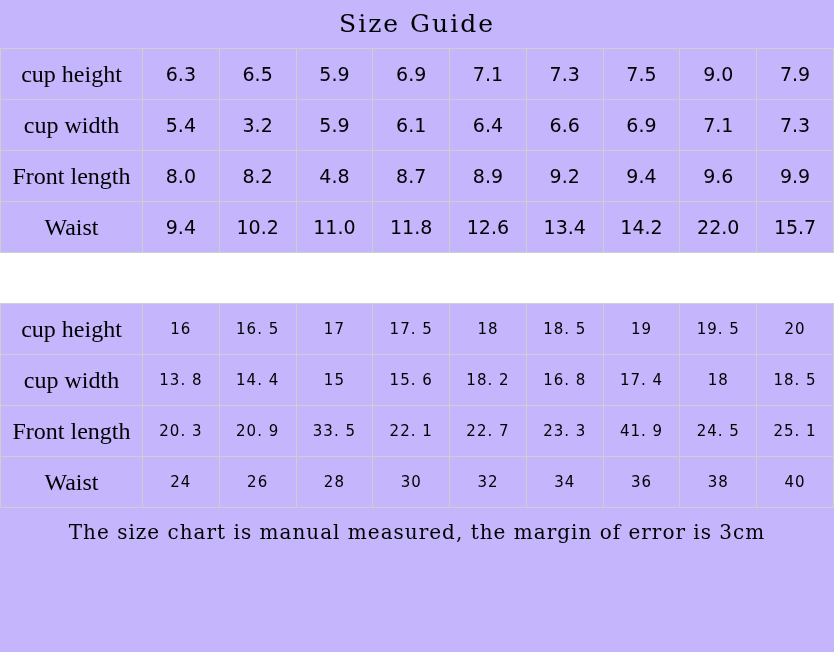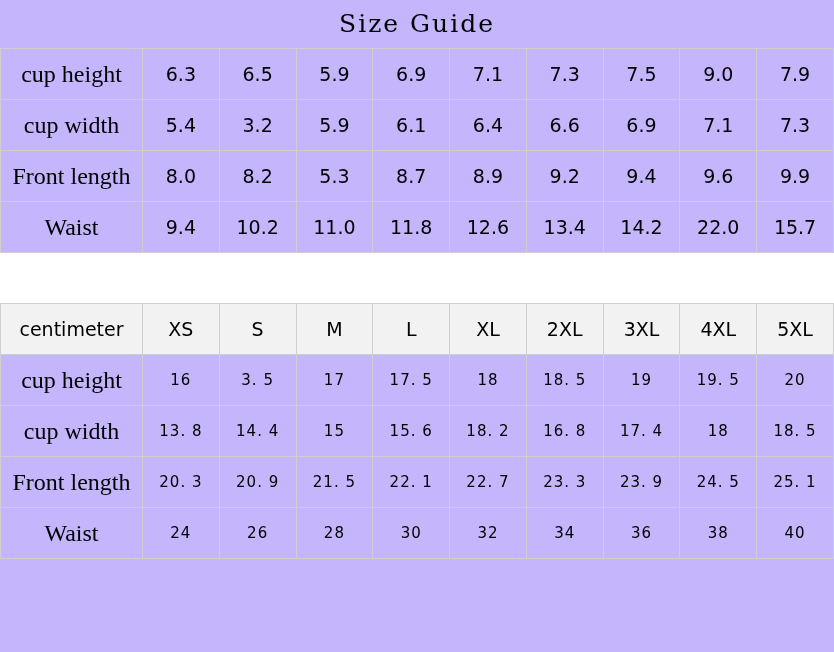--- a/index.html
+++ b/index.html
@@ -112,21 +112,21 @@
         <td class="val">6.4</td>
         <td class="val">6.6</td>
         <td class="val">6.9</td>
         <td class="val">7.1</td>
         <td class="val">7.3</td>
       </tr>
       <tr>
         <td class="first-col">Front length</td>
         <td class="val">8.0</td>
         <td class="val">8.2</td>
-        <td class="val">5.3</td>
+        <td class="val">4.8</td>
         <td class="val">8.7</td>
         <td class="val">8.9</td>
         <td class="val">9.2</td>
         <td class="val">9.4</td>
         <td class="val">9.6</td>
         <td class="val">9.9</td>
       </tr>
       <tr>
         <td class="first-col">Waist</td>
         <td class="val">9.4</td>
@@ -139,36 +139,24 @@
         <td class="val">22.0</td>
         <td class="val">15.7</td>
       </tr>
     </tbody>
   </table>
 
   <div class="spacer"></div>
 
   <table class="sizetable cm-table">
     <tbody>
-      <tr class="header-row">
-        <td class="first-col">centimeter</td>
-        <td>XS</td>
-        <td>S</td>
-        <td>M</td>
-        <td>L</td>
-        <td>XL</td>
-        <td>2XL</td>
-        <td>3XL</td>
-        <td>4XL</td>
-        <td>5XL</td>
-      </tr>
       <tr>
         <td class="first-col">cup height</td>
         <td class="val">16</td>
-        <td class="val">3. 5</td>
+        <td class="val">16. 5</td>
         <td class="val">17</td>
         <td class="val">17. 5</td>
         <td class="val">18</td>
         <td class="val">18. 5</td>
         <td class="val">19</td>
         <td class="val">19. 5</td>
         <td class="val">20</td>
       </tr>
       <tr>
         <td class="first-col">cup width</td>
@@ -179,37 +167,38 @@
         <td class="val">18. 2</td>
         <td class="val">16. 8</td>
         <td class="val">17. 4</td>
         <td class="val">18</td>
         <td class="val">18. 5</td>
       </tr>
       <tr>
         <td class="first-col">Front length</td>
         <td class="val">20. 3</td>
         <td class="val">20. 9</td>
-        <td class="val">21. 5</td>
+        <td class="val">33. 5</td>
         <td class="val">22. 1</td>
         <td class="val">22. 7</td>
         <td class="val">23. 3</td>
-        <td class="val">23. 9</td>
+        <td class="val">41. 9</td>
         <td class="val">24. 5</td>
         <td class="val">25. 1</td>
       </tr>
       <tr>
         <td class="first-col">Waist</td>
         <td class="val">24</td>
         <td class="val">26</td>
         <td class="val">28</td>
         <td class="val">30</td>
         <td class="val">32</td>
         <td class="val">34</td>
         <td class="val">36</td>
         <td class="val">38</td>
         <td class="val">40</td>
       </tr>
     </tbody>
   </table>
 
+  <div class="footer-note">The size chart is manual measured,  the margin of error is 3cm</div>
 
 </div>
 
 </body></html>

